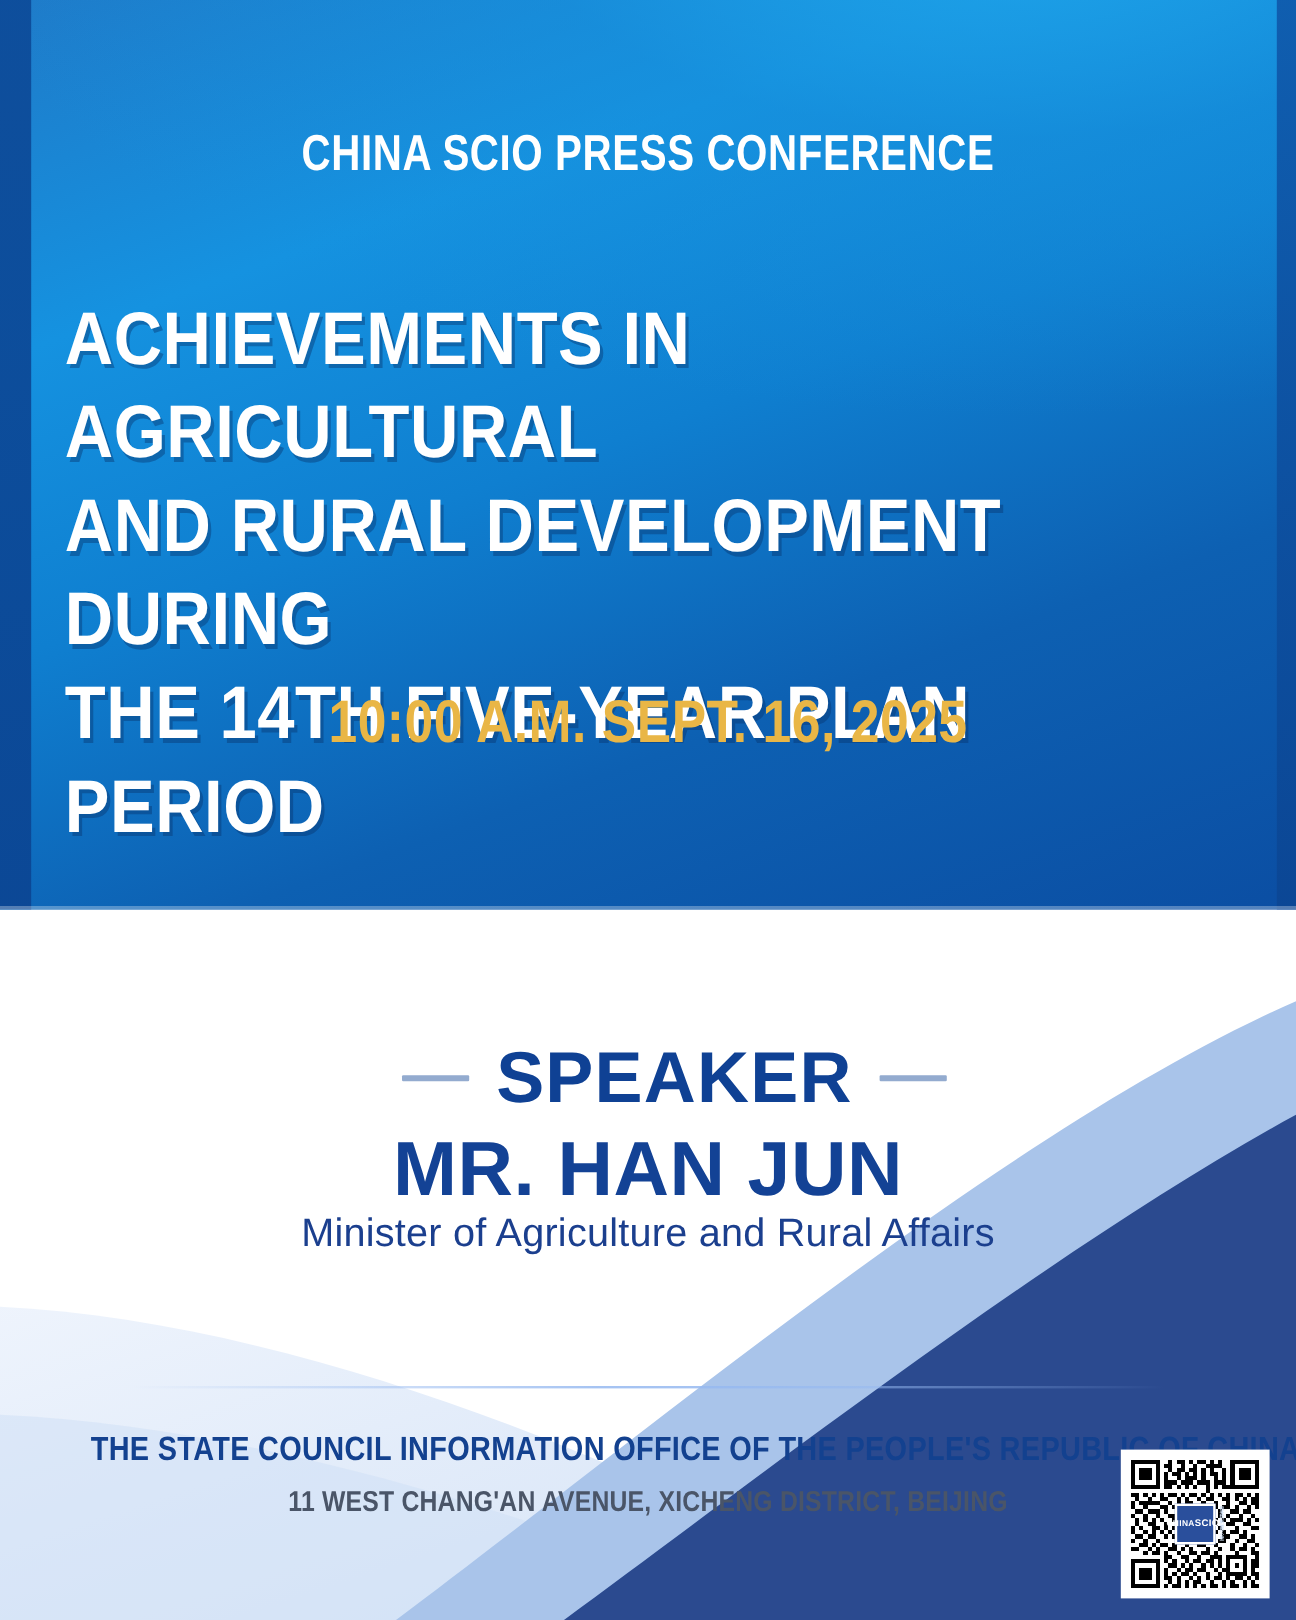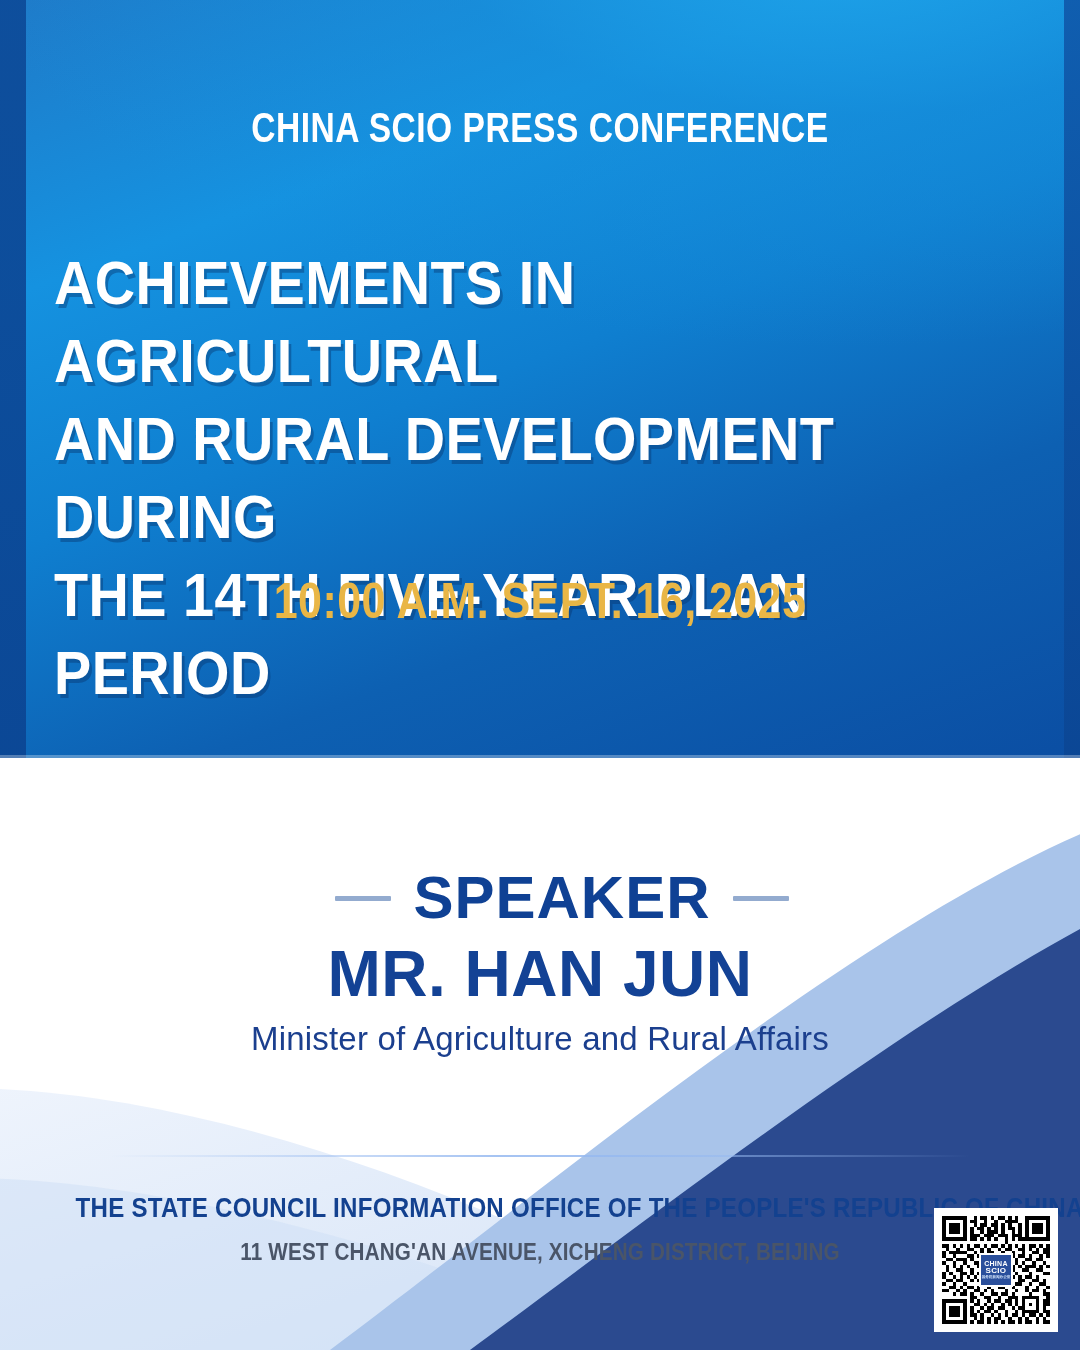--- a/index.html
+++ b/index.html
@@ -160,21 +160,21 @@
   }
   .speaker-name {
     margin-top: 14px;
     color: #134295;
     font-size: 64px;
     font-weight: 700;
     letter-spacing: 0.5px;
     line-height: 60px;
   }
   .speaker-title {
-    margin-top: 16px;
+    margin-top: 4px;
     color: #1b3f8e;
     font-size: 33px;
     font-weight: 400;
     letter-spacing: 0.2px;
     line-height: 38px;
   }
 
   
   .divider {
     position: absolute;
@@ -237,21 +237,21 @@
     position: absolute;
     left: 50%;
     top: 50%;
     transform: translate(-50%,-50%);
     width: 34px;
     height: 34px;
     background: #2a4f9c;
     border: 2px solid #ffffff;
     box-sizing: border-box;
     display: flex;
-    flex-direction: column;
+    flex-direction: row;
     align-items: center;
     justify-content: center;
     line-height: 1;
   }
   .qr-logo .l1 { color:#fff; font-size:7px; font-weight:700; letter-spacing:.3px; }
   .qr-logo .l2 { color:#fff; font-size:8px; font-weight:700; letter-spacing:.3px; }
   .qr-logo .l3 { color:#cfe0f7; font-size:3.6px; font-weight:700; margin-top:1px; }
 </style>
 </head>
 <body>

